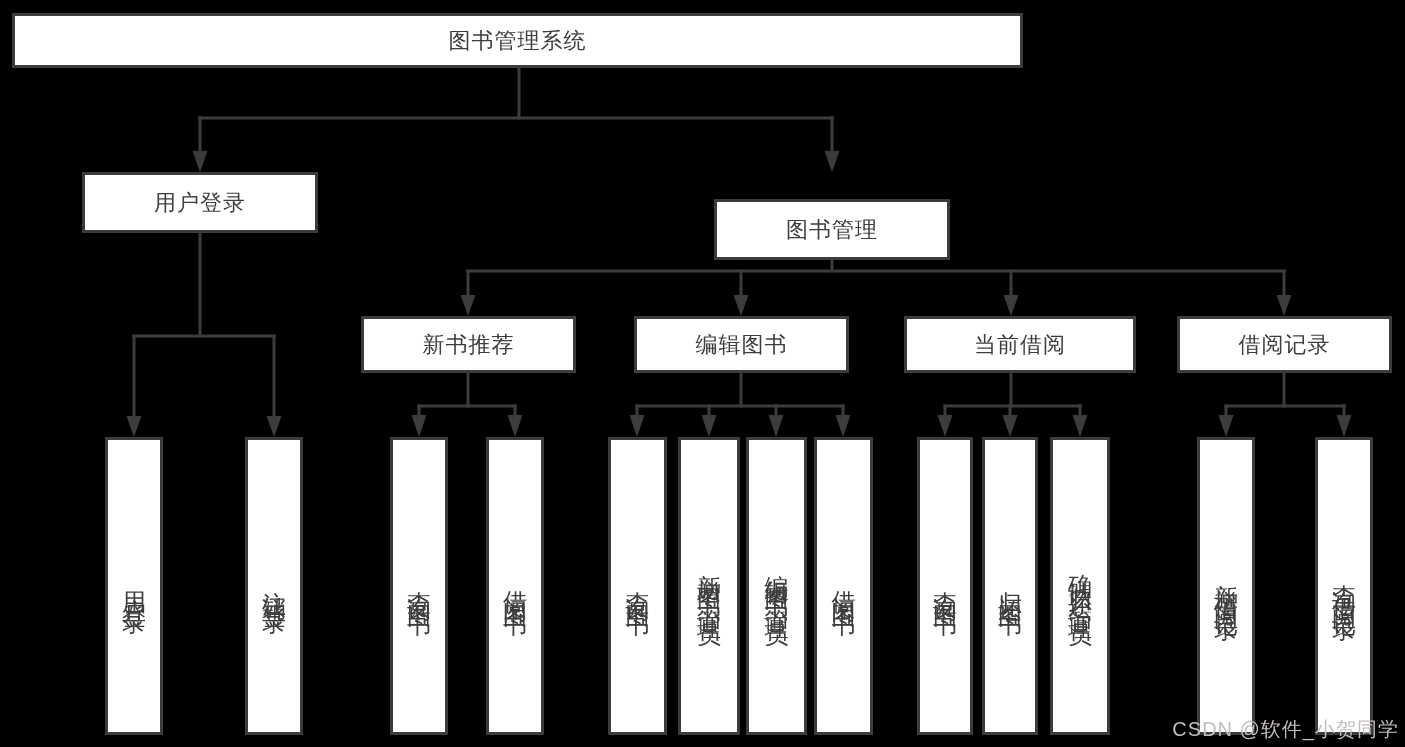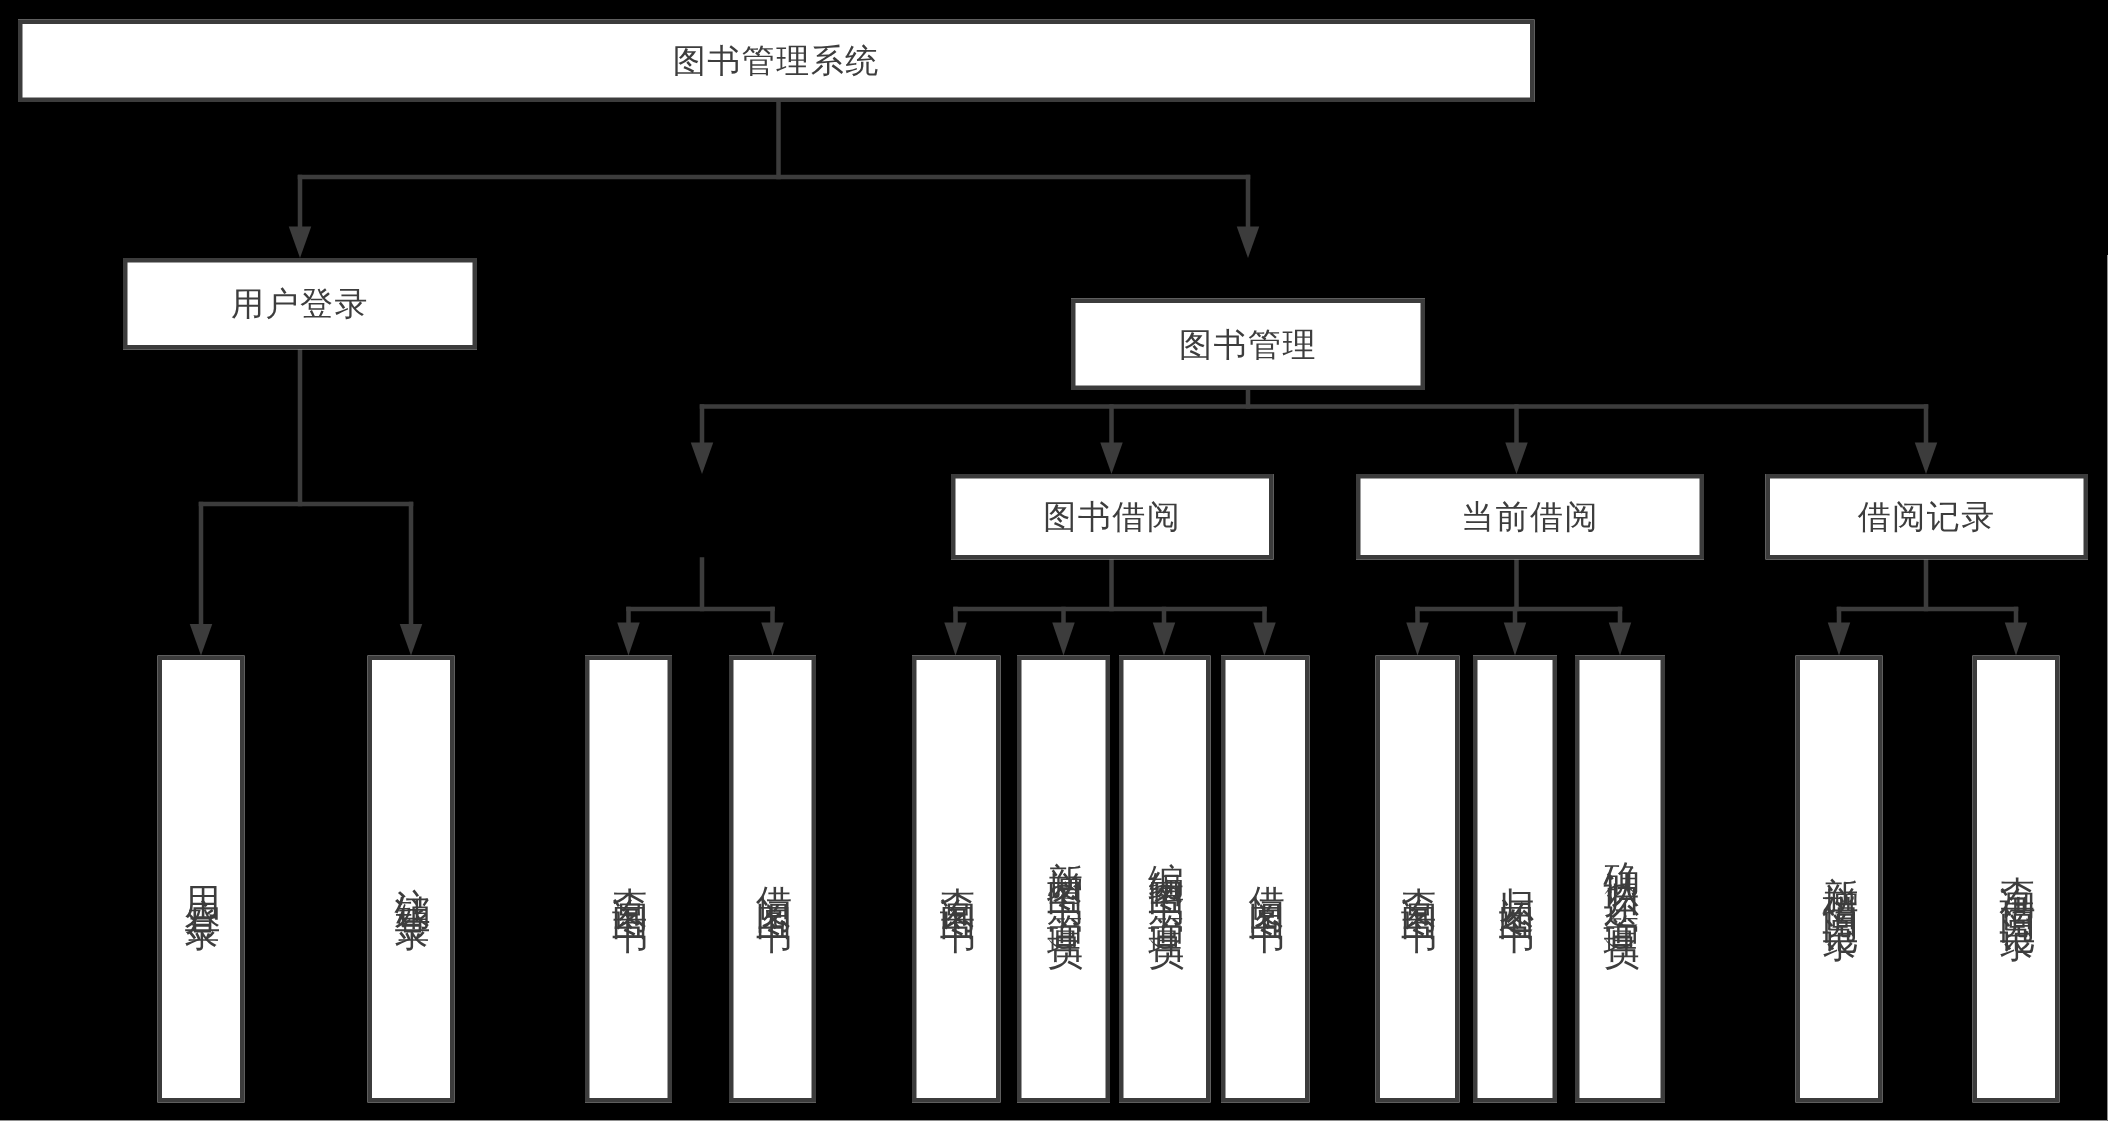--- a/index.html
+++ b/index.html
@@ -151,22 +151,25 @@
     <span class="label-h">图书管理系统</span>
   </div>
 
   <div class="node" style="left:82px; top:172px; width:236px; height:61px;">
     <span class="label-h">用户登录</span>
   </div>
   <div class="node" style="left:714px; top:172px; width:236px; height:61px;margin-top:27px;">
     <span class="label-h">图书管理</span>
   </div>
 
+  <div class="node" style="left:361px; top:316px; width:215px; height:57px;">
+    <span class="label-h">新书推荐</span>
+  </div>
   <div class="node" style="left:634px; top:316px; width:215px; height:57px;">
-    <span class="label-h">图书借阅</span>
+    <span class="label-h">编辑图书</span>
   </div>
   <div class="node" style="left:904px; top:316px; width:232px; height:57px;">
     <span class="label-h">当前借阅</span>
   </div>
   <div class="node" style="left:1177px; top:316px; width:215px; height:57px;">
     <span class="label-h">借阅记录</span>
   </div>
 
   <div class="node" style="left:105px; top:437px; width:58px; height:298px;">
     <span class="label-v">用户登录</span>
@@ -205,14 +208,15 @@
     <span class="label-v">确认归还（管理员）</span>
   </div>
 
   <div class="node" style="left:1197px; top:437px; width:58px; height:298px;">
     <span class="label-v">新增借阅记录</span>
   </div>
   <div class="node" style="left:1315px; top:437px; width:58px; height:298px;">
     <span class="label-v">查询借阅记录</span>
   </div>
 
+  <div class="watermark">CSDN @软件_小贺同学</div>
 
 </div>
 
 </body></html>

